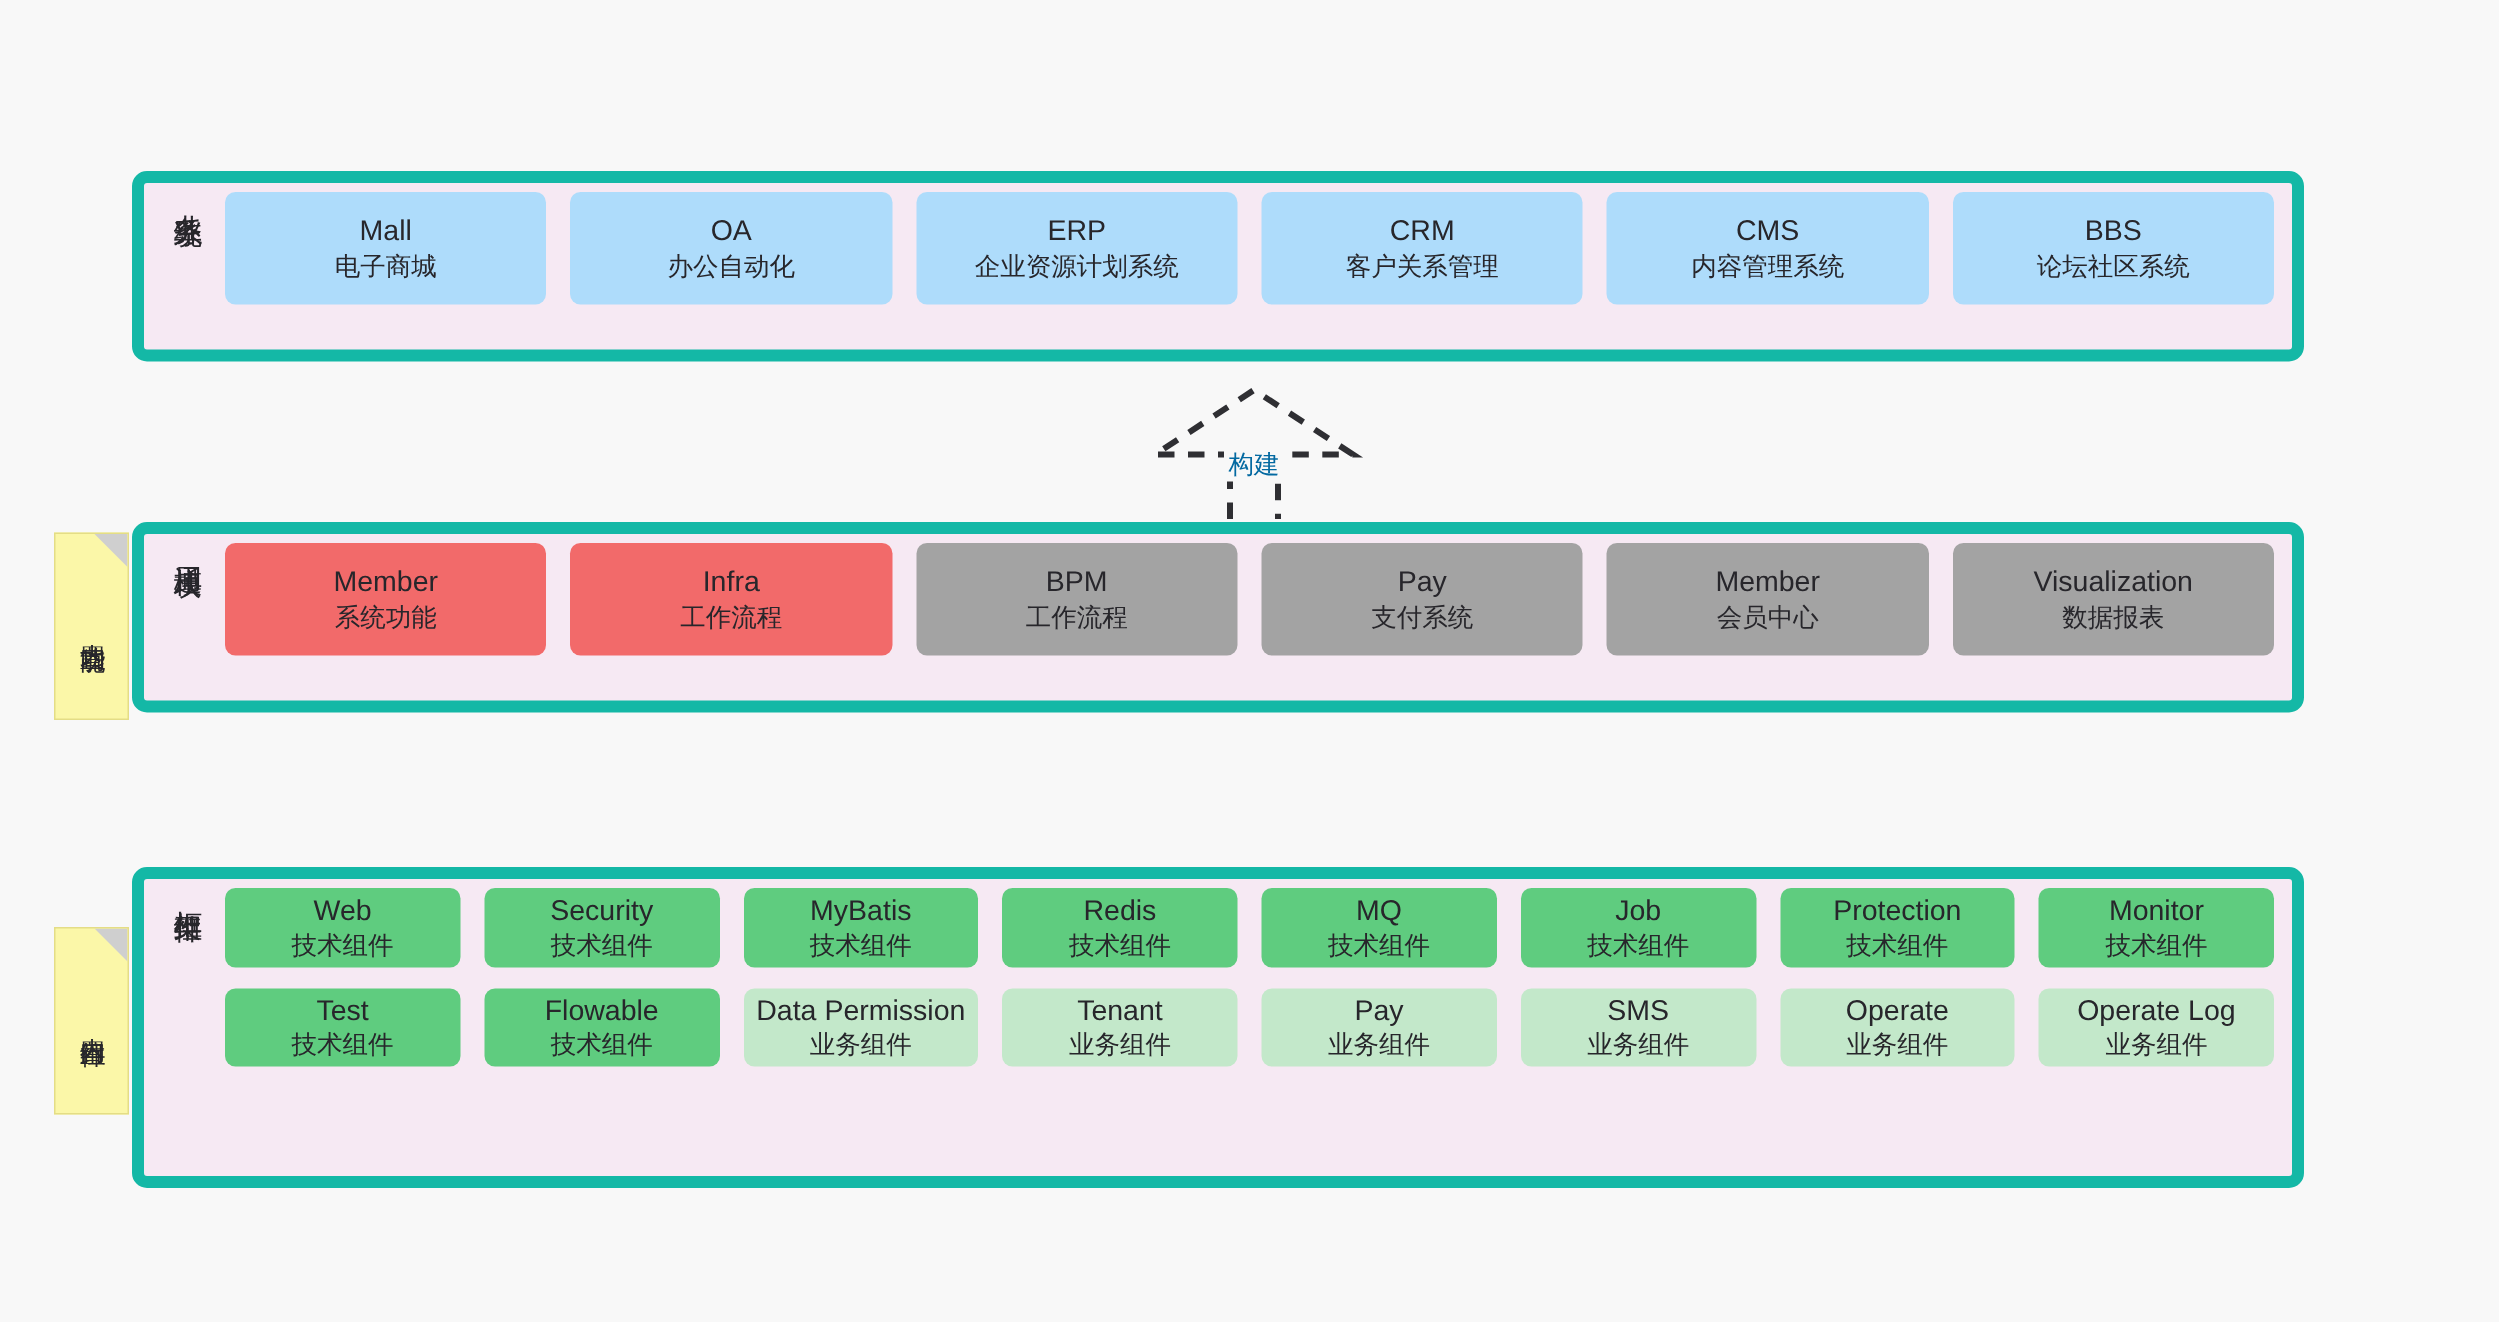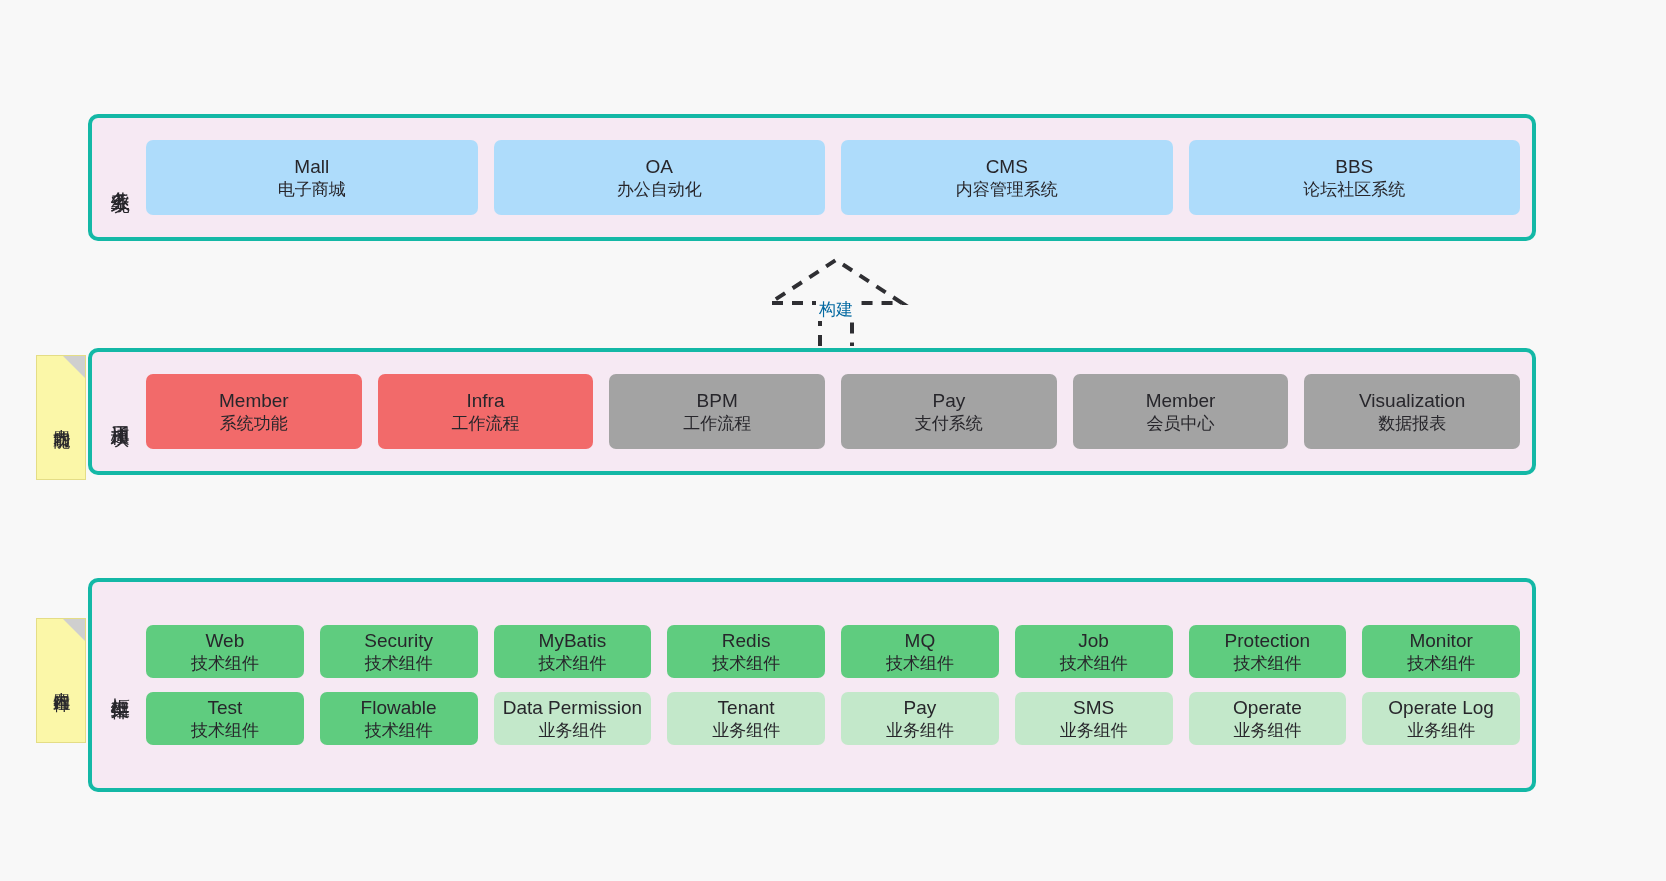--- a/index.html
+++ b/index.html
@@ -14,24 +14,24 @@
     position: relative;
     width: 1666px;
     height: 881px;
     background: #f8f8f8;
   }
 
   
   .layer {
     position: absolute;
     background: #f6e9f3;
-    border: 4px solid #14b8a6;
+    border: 8px solid #14b8a6;
     border-radius: 10px;
     display: flex;
-    align-items: center;
+    align-items: flex-start;
     padding: 6px 8px 6px 6px;
   }
   .layer-title {
     width: 44px;
     flex: 0 0 44px;
     display: flex;
     align-items: center;
     justify-content: center;
     font-size: 19px;
     color: #27262b;
@@ -145,20 +145,28 @@
       <div class="card-row">
         <div class="card c-blue">
           <span class="en">Mall</span>
           <span class="cn">电子商城</span>
         </div>
         <div class="card c-blue">
           <span class="en">OA</span>
           <span class="cn">办公自动化</span>
         </div>
         <div class="card c-blue">
+          <span class="en">ERP</span>
+          <span class="cn">企业资源计划系统</span>
+        </div>
+        <div class="card c-blue">
+          <span class="en">CRM</span>
+          <span class="cn">客户关系管理</span>
+        </div>
+        <div class="card c-blue">
           <span class="en">CMS</span>
           <span class="cn">内容管理系统</span>
         </div>
         <div class="card c-blue">
           <span class="en">BBS</span>
           <span class="cn">论坛社区系统</span>
         </div>
       </div>
     </div>
   </div>

